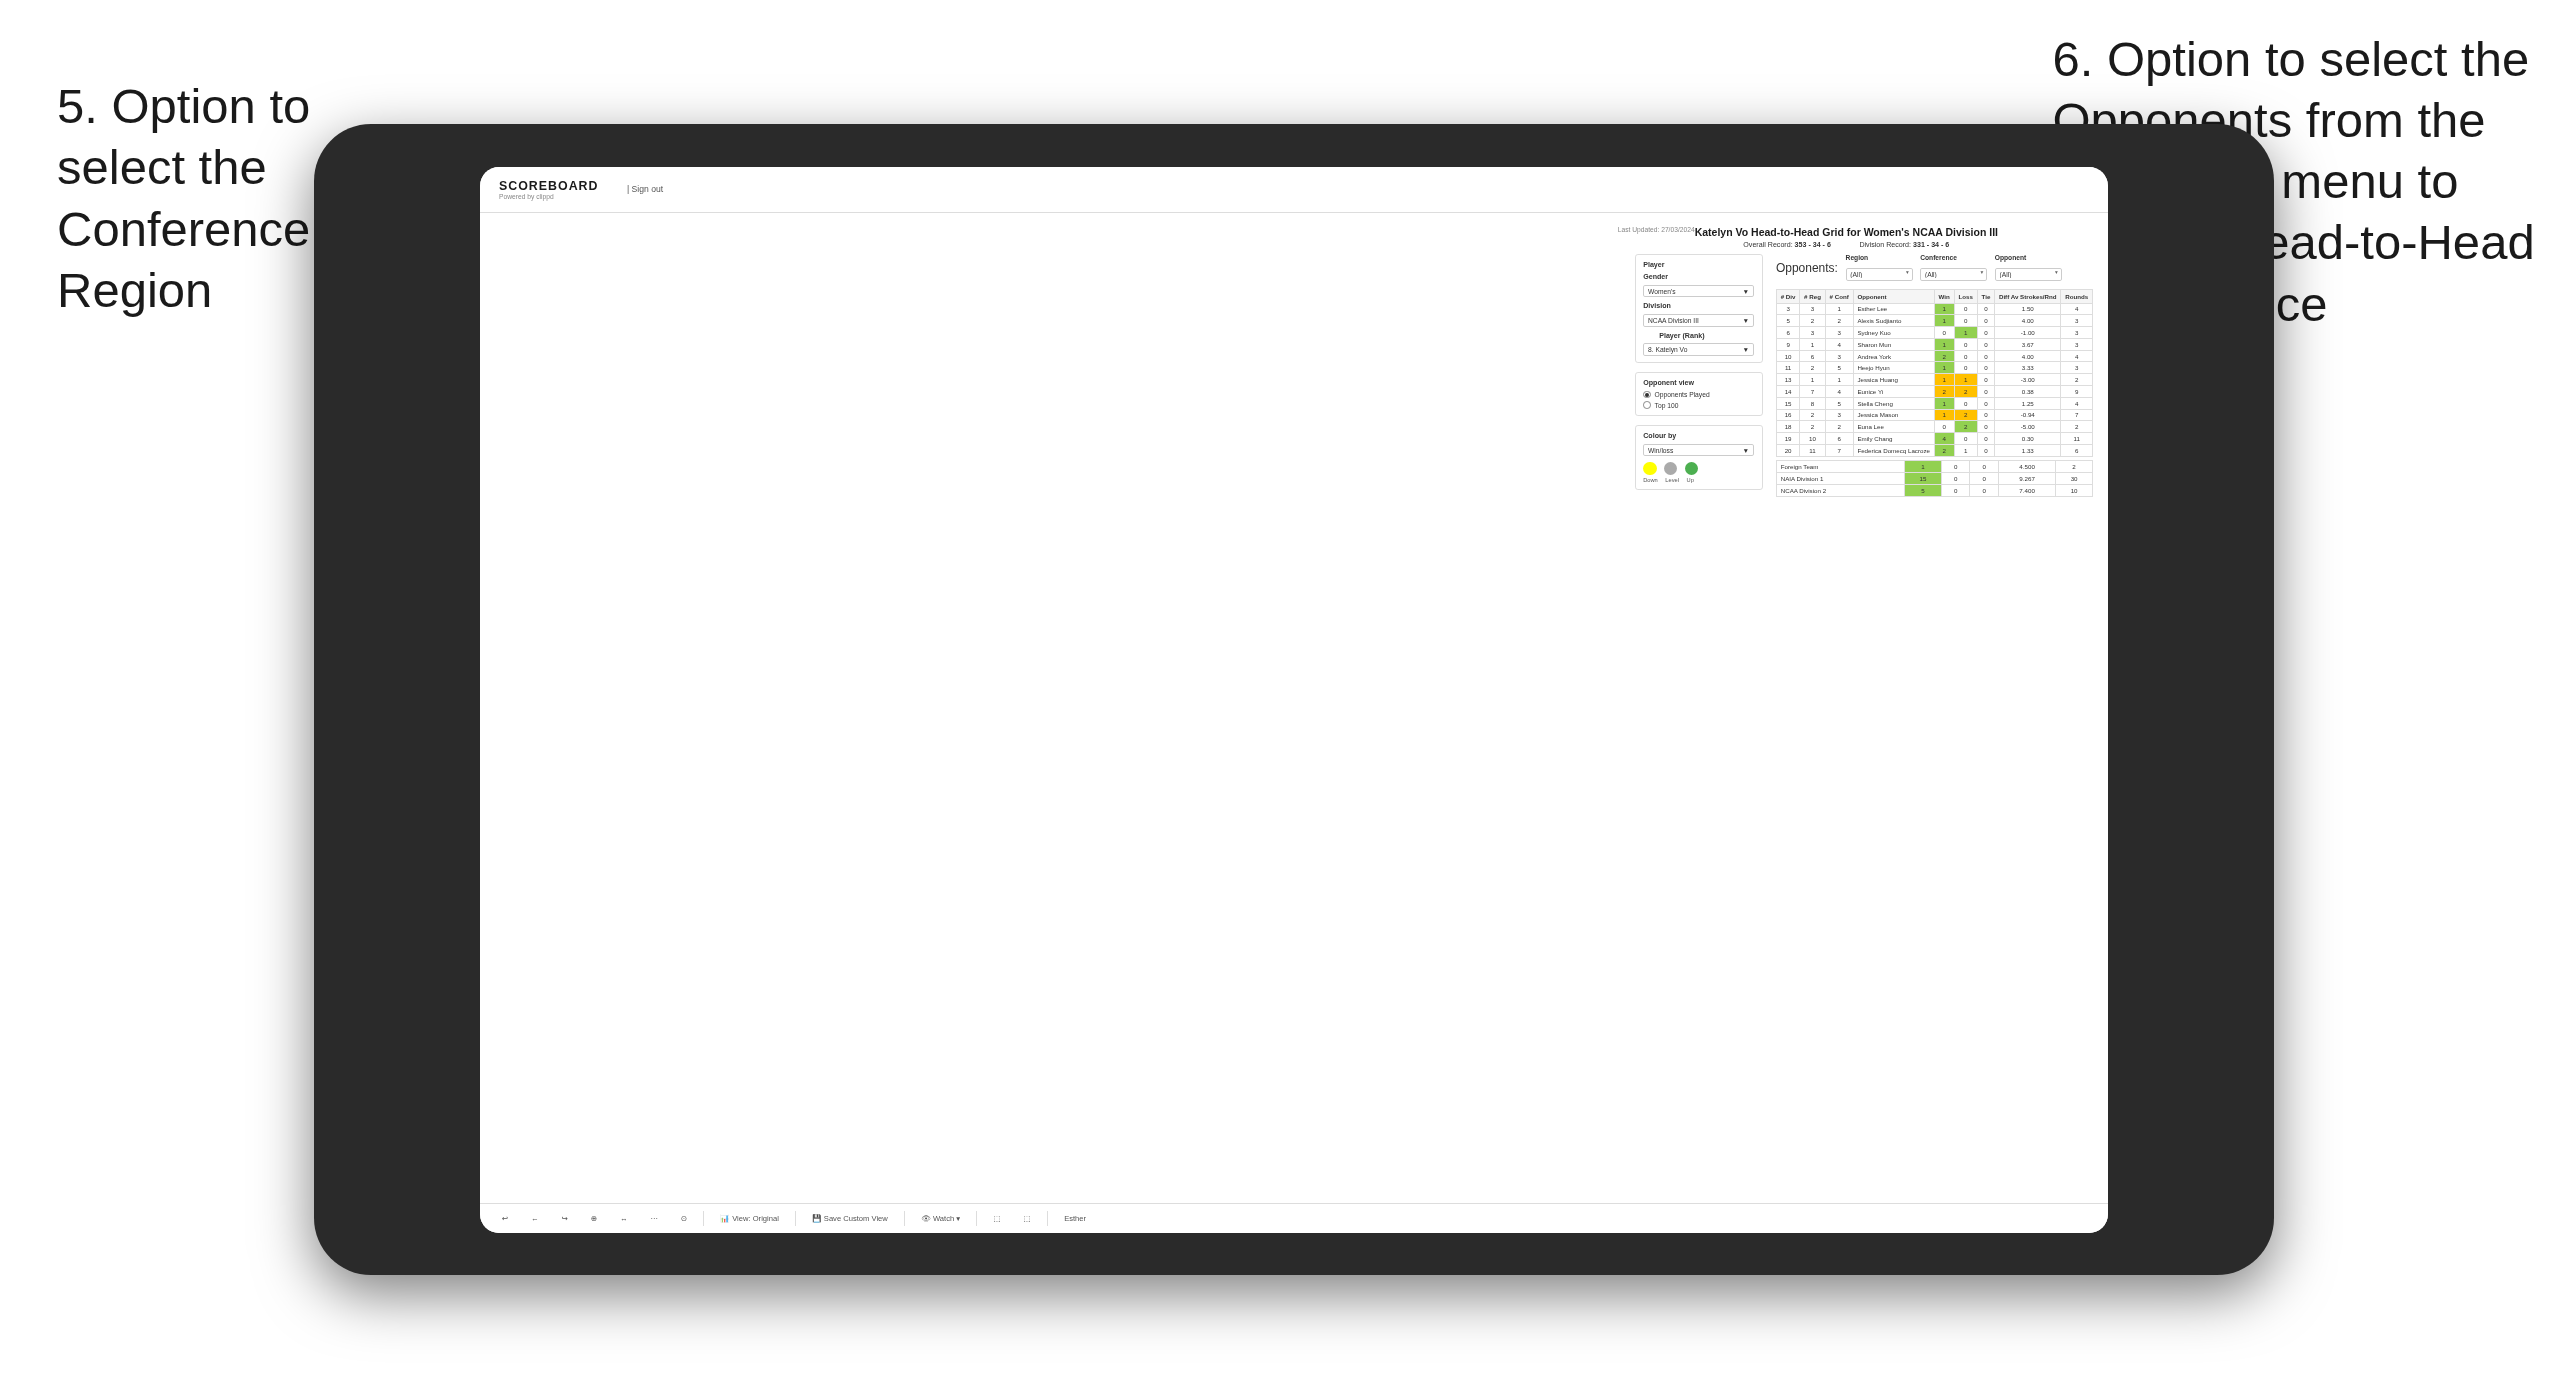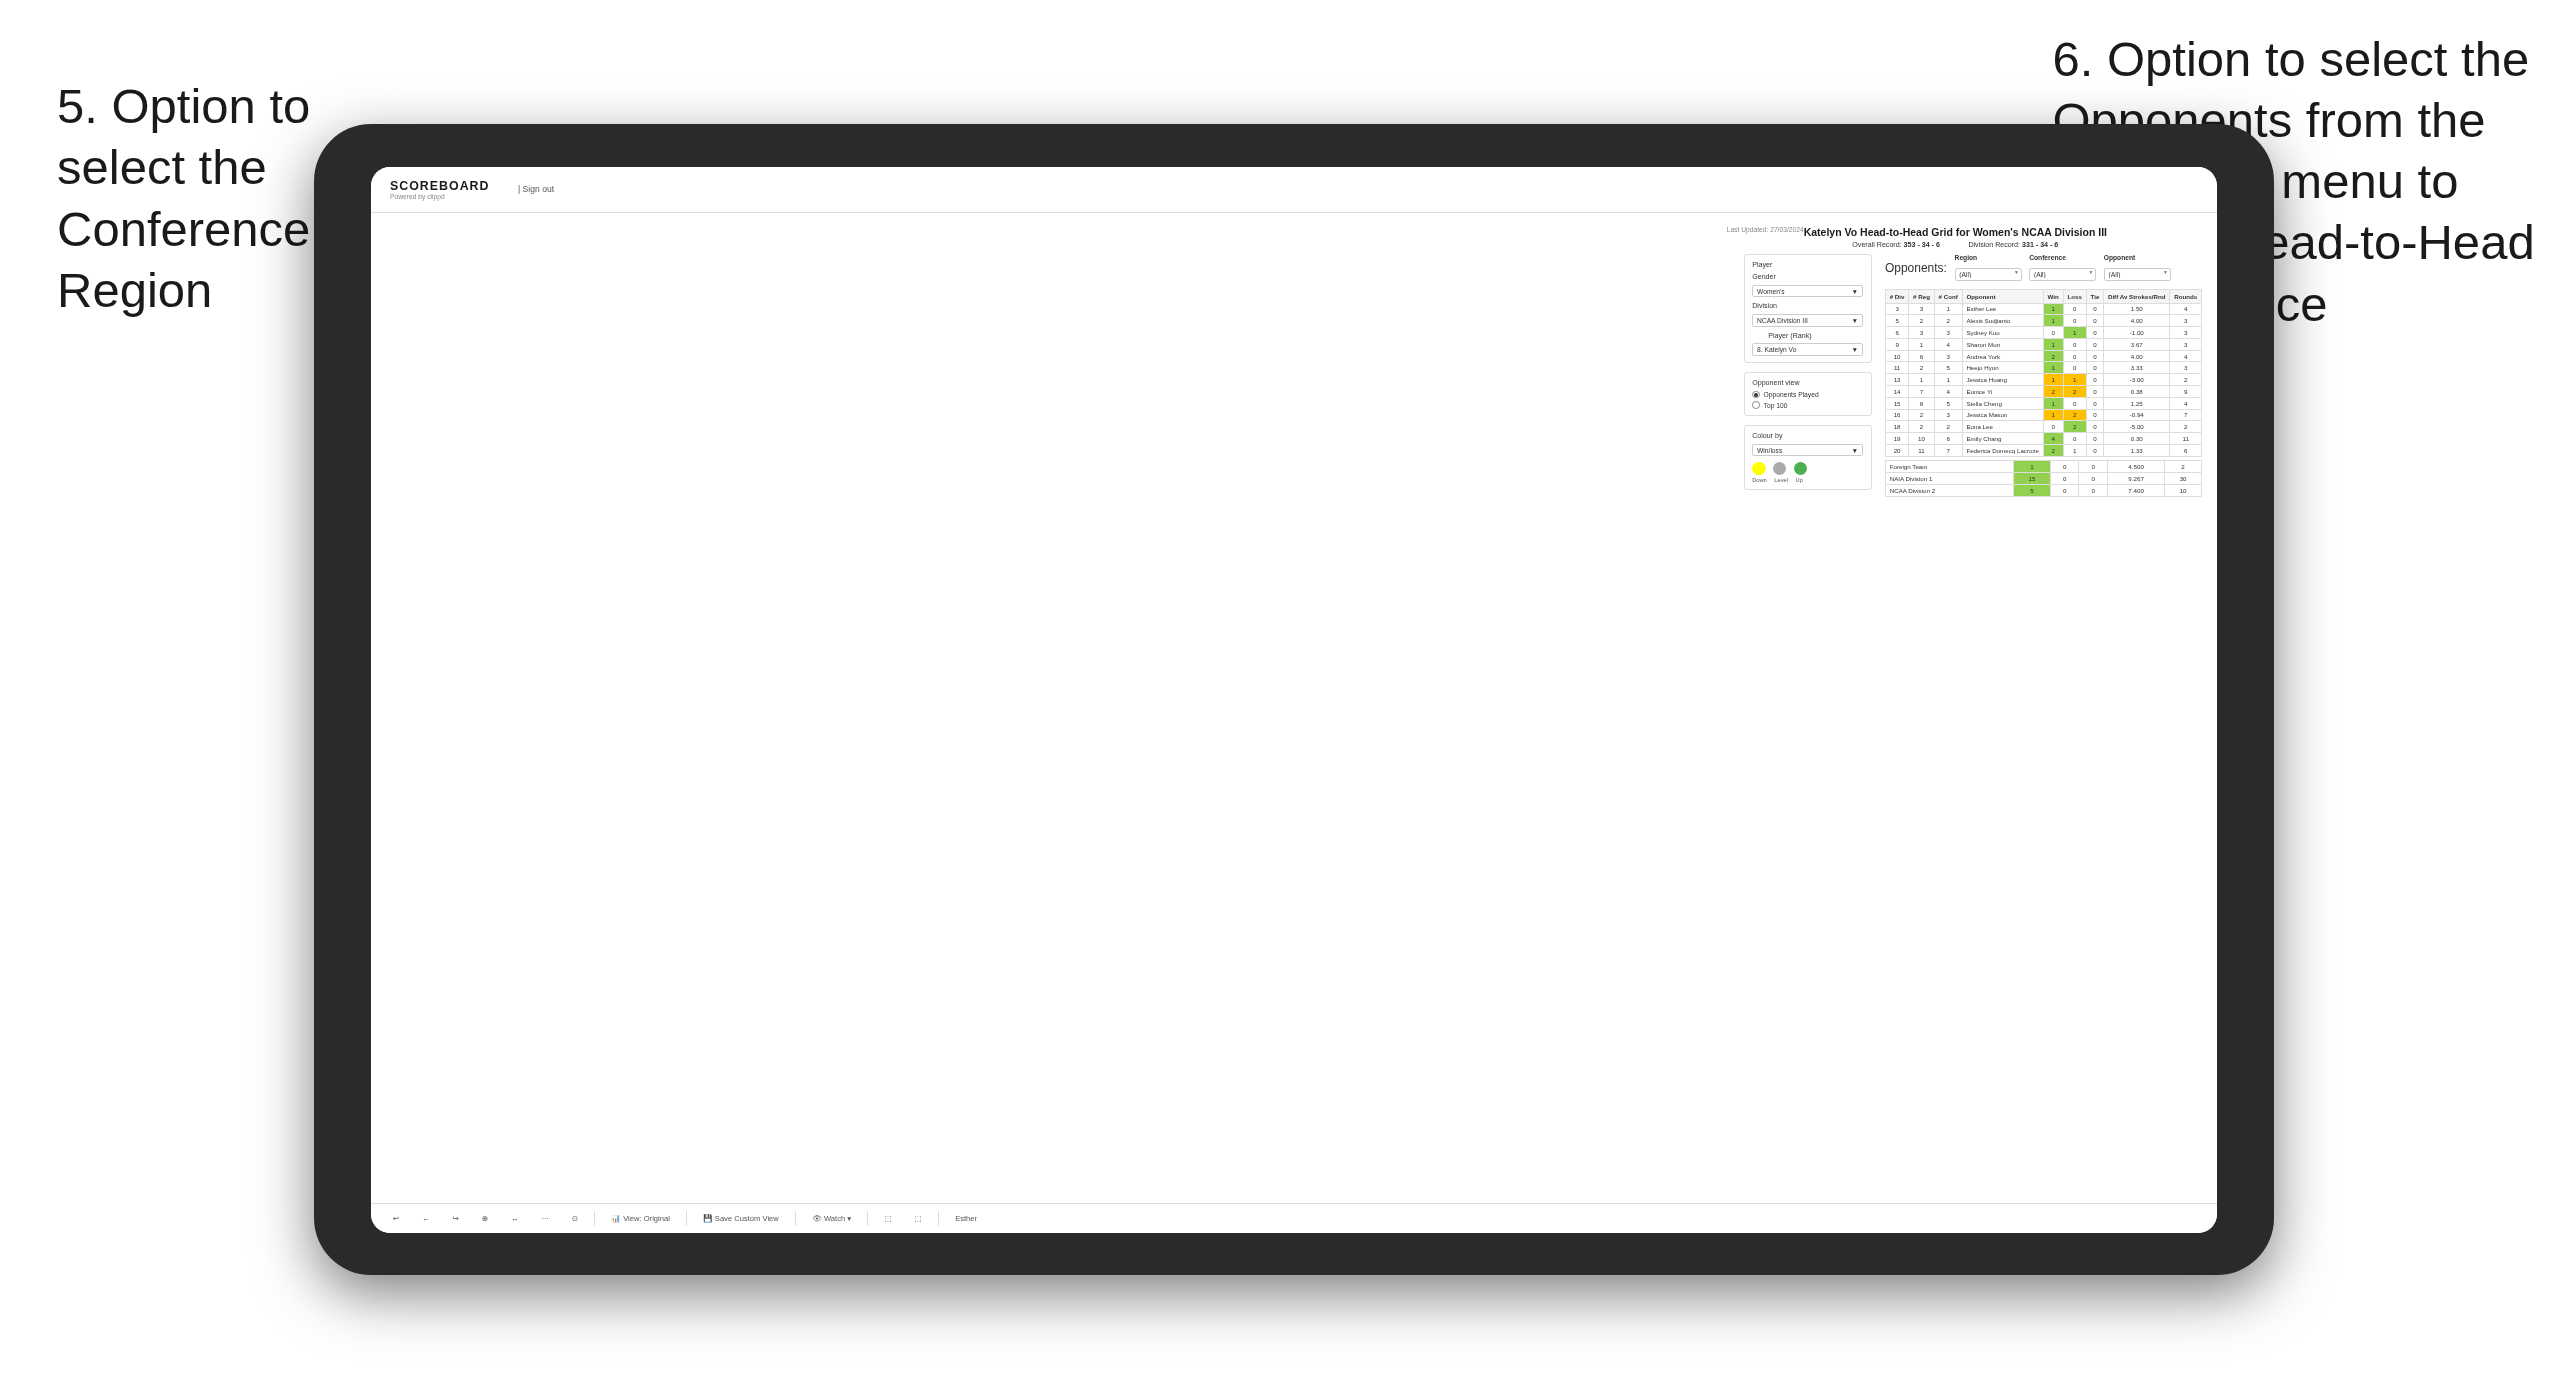--- a/index.html
+++ b/index.html
@@ -45,21 +45,21 @@
       height: 1151px;
       background: #2a2a2a;
       border-radius: 57px;
       box-shadow: 0 19px 57px rgba(0,0,0,0.5);
       display: flex;
       align-items: center;
       justify-content: center;
     }
 
     .tablet-screen {
-      width: 1846px;
+      width: 1628px;
       height: 1066px;
       background: #f0f0f0;
       border-radius: 19px;
       overflow: hidden;
       display: flex;
       flex-direction: column;
     }
 
     
     .top-nav {
@@ -184,21 +184,21 @@
     }
 
     .sidebar-section {
       border: 1px solid #ddd;
       border-radius: 2.9px;
       padding: 5.7px 7.6px;
     }
 
     .sidebar-label {
       font-size: 7.1px;
-      font-weight: normal;
+      font-weight: bold;
       color: #333;
       margin-bottom: 3.8px;
     }
 
     .sidebar-value {
       font-size: 6.7px;
       color: #333;
       border: 1px solid #ccc;
       border-radius: 1.9px;
       padding: 1.9px 3.8px;

